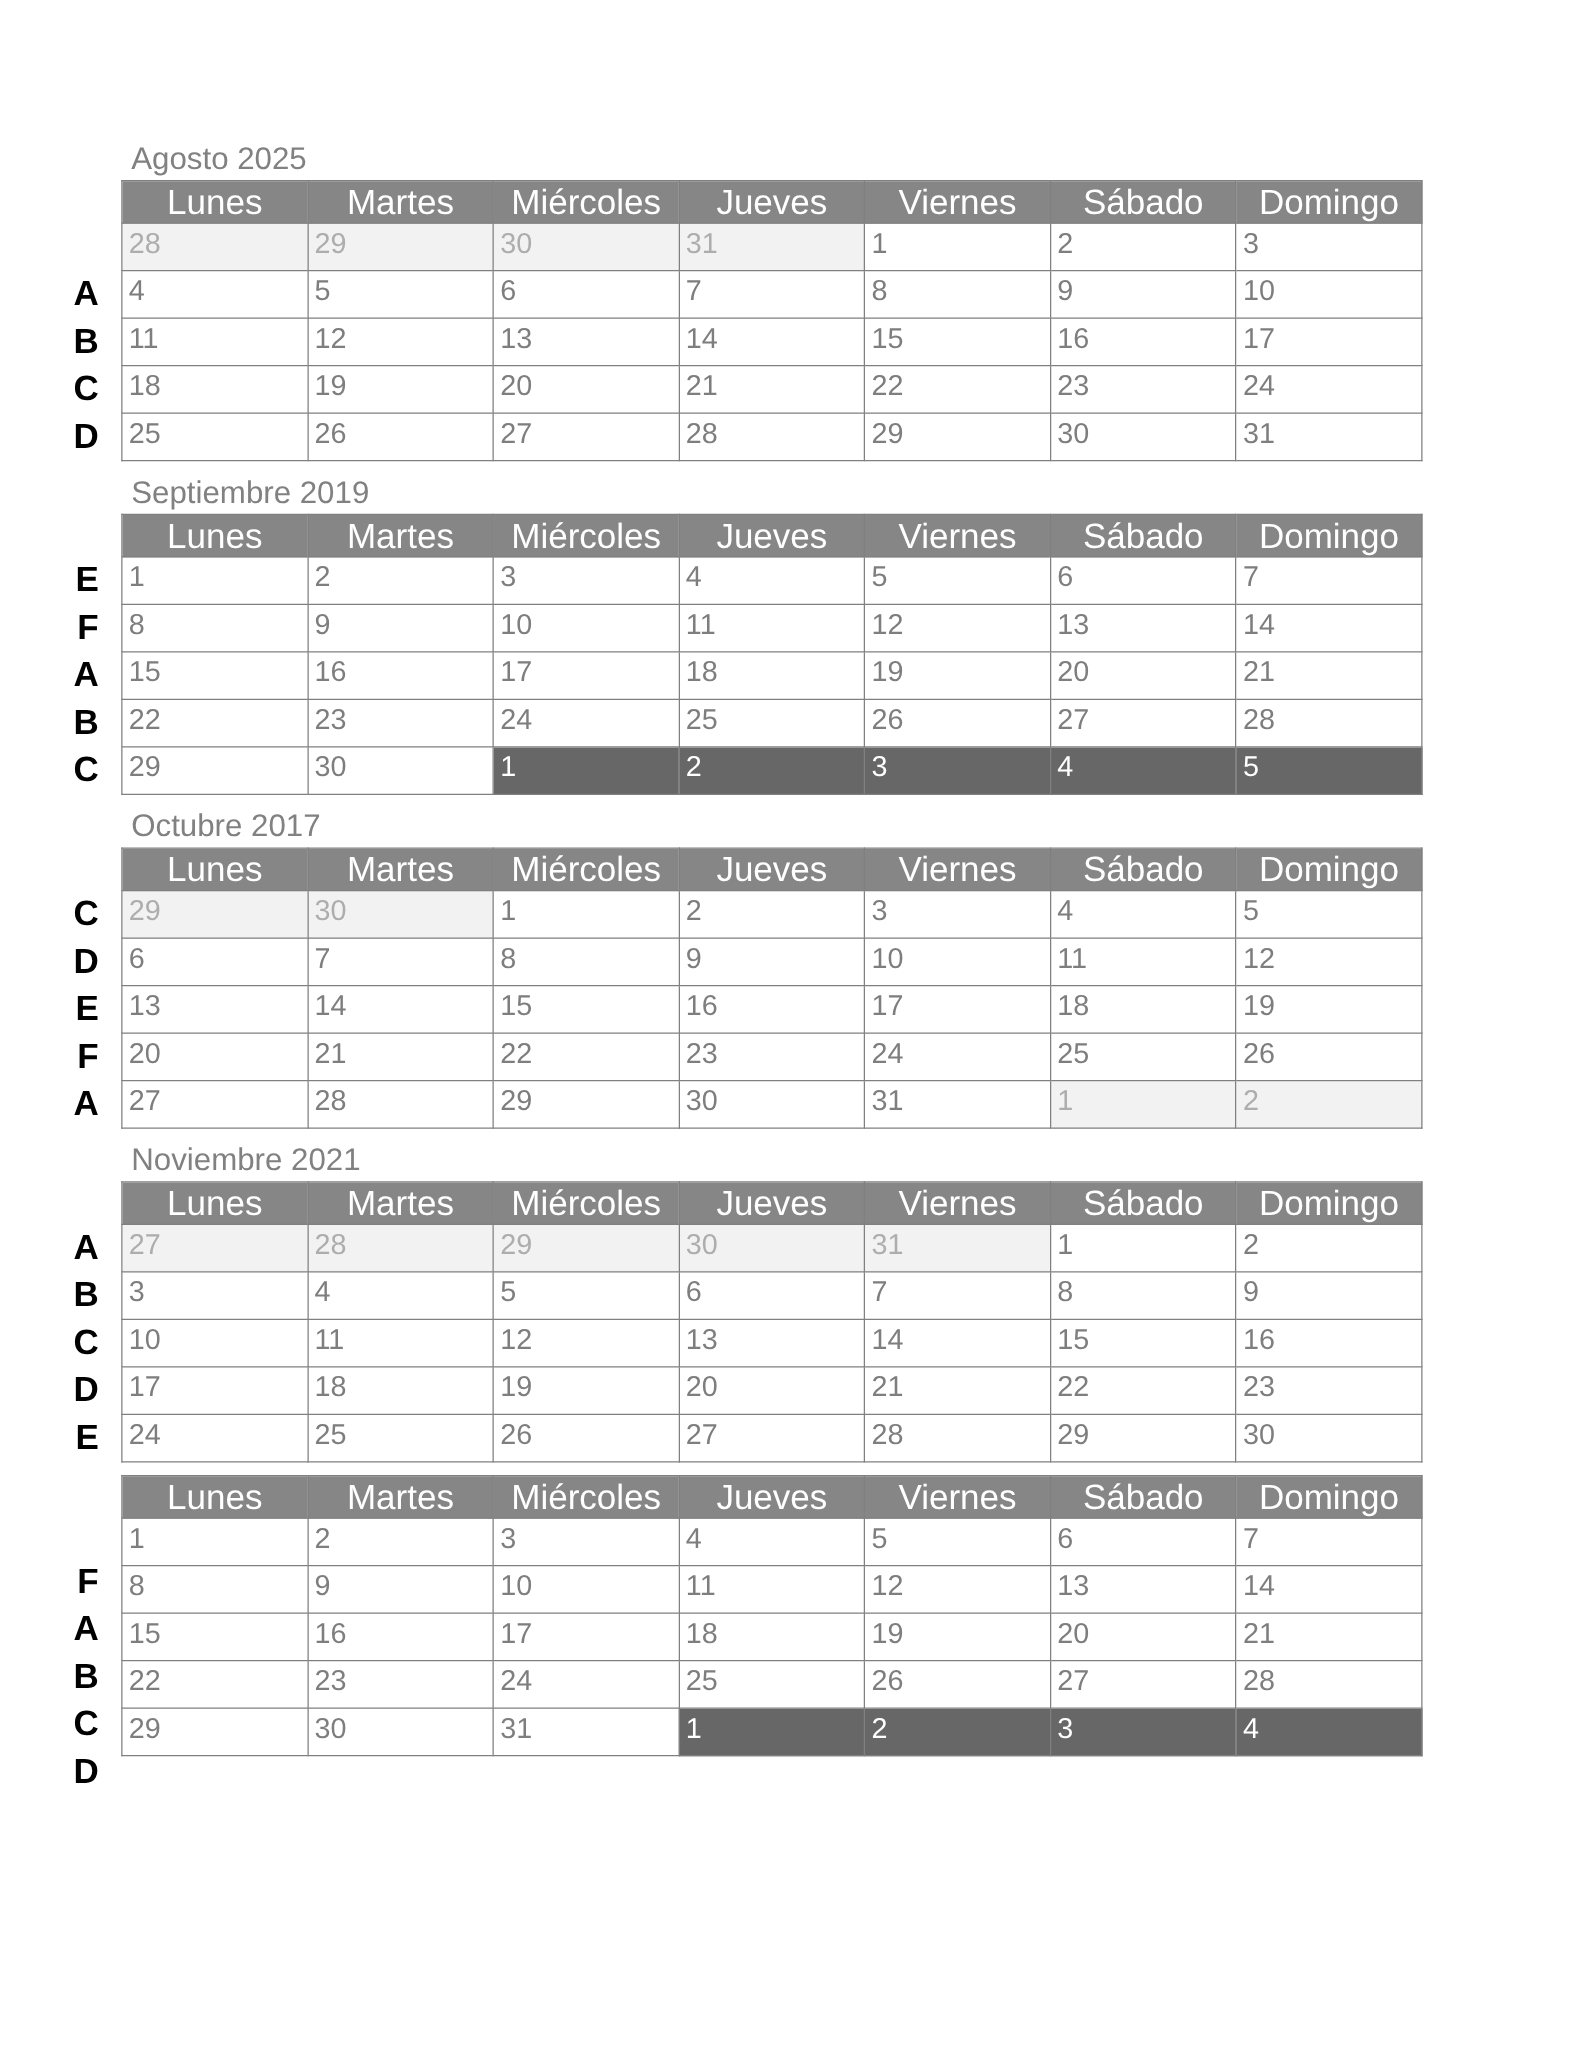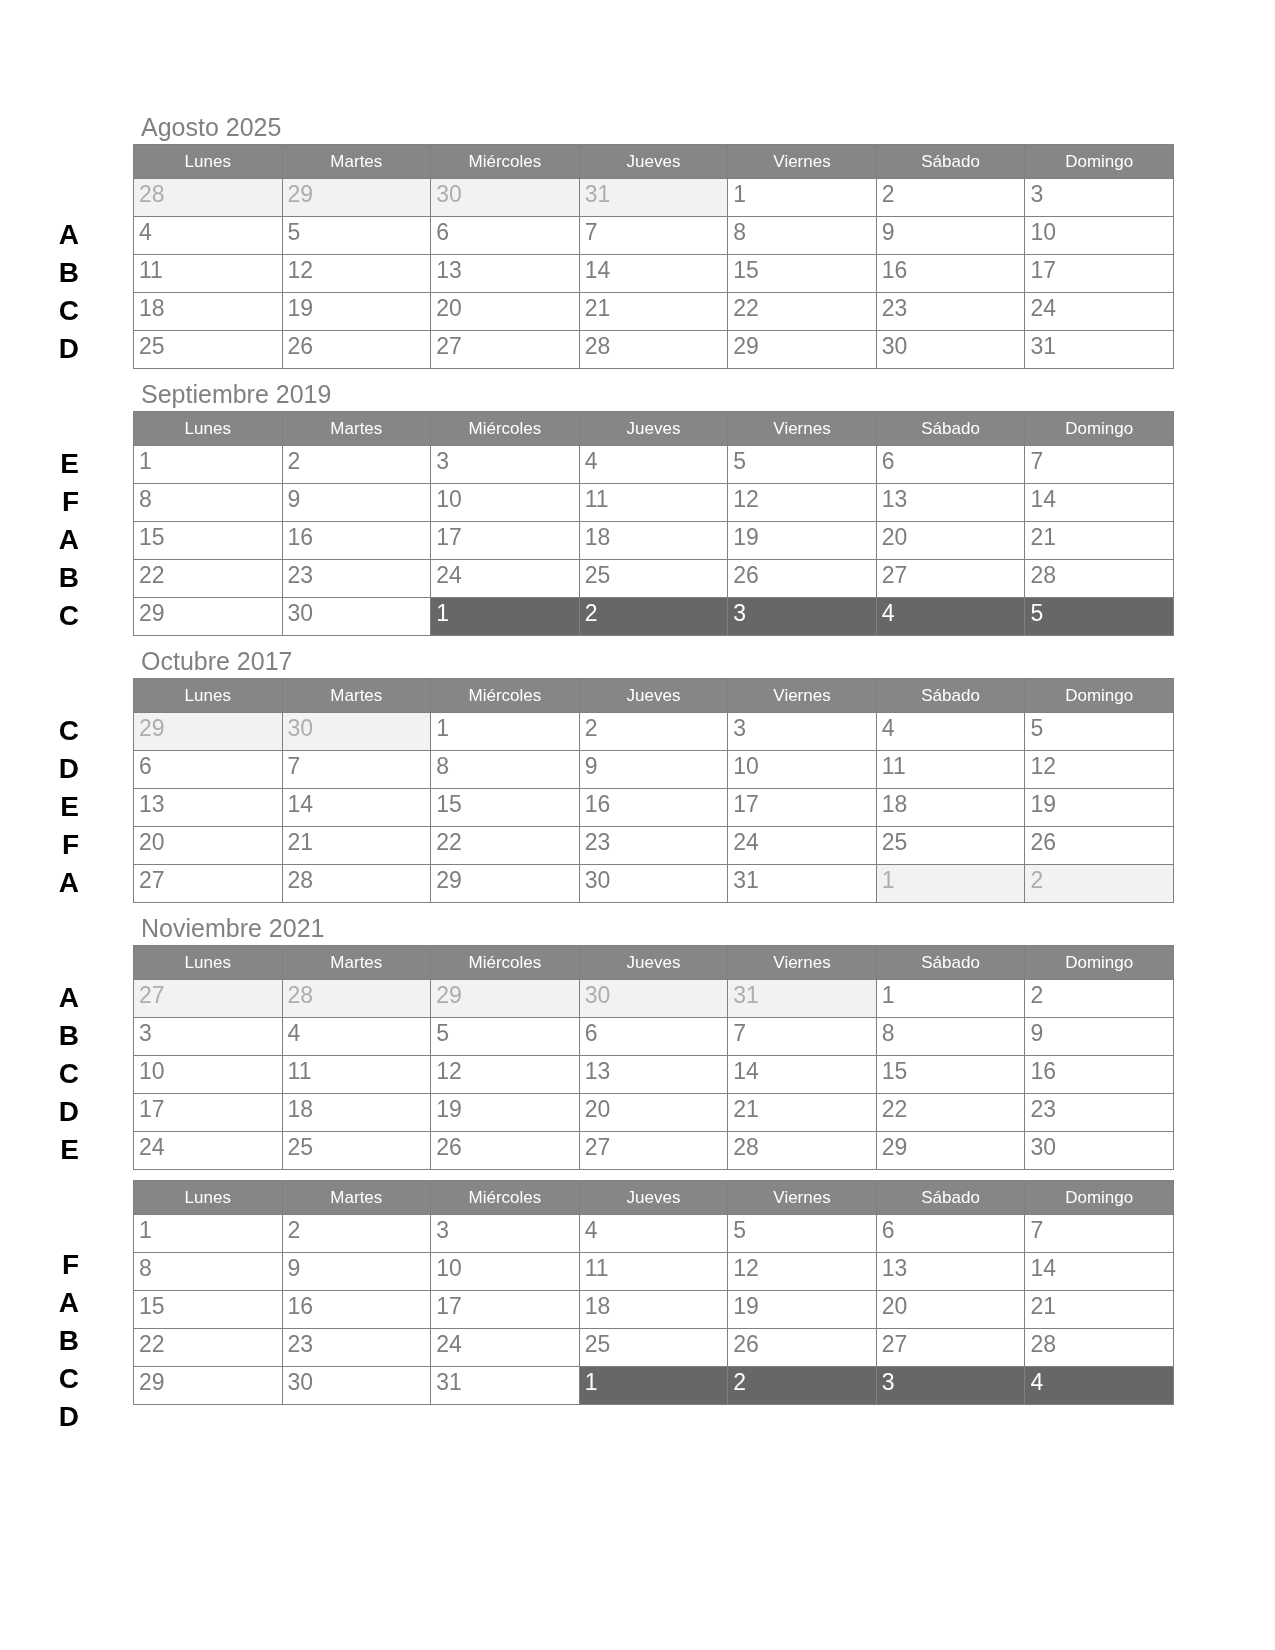--- a/index.html
+++ b/index.html
@@ -23,29 +23,29 @@
     overflow:hidden;
   }
   .page{padding-top:112px;}
   .month{display:flex;margin-bottom:10px;}
   .gutter{width:97px;flex:none;display:flex;flex-direction:column;}
   .gutter-spacer{height:66px;}
   .letter-slot{
     height:38px;display:flex;align-items:center;justify-content:flex-end;
     padding-right:18px;font-size:28px;font-weight:bold;color:var(--letter-text);
   }
-  .month-main{flex:none;margin-left:36px;}
+  .month-main{flex:none;}
   .month-title{
     height:32px;line-height:30px;font-size:25px;color:var(--title-text);
     padding-left:8px;white-space:nowrap;
   }
   table.cal{border-collapse:collapse;table-layout:fixed;width:1041px;}
   table.cal th{
     height:34px;background:var(--header-bg);color:var(--header-text);
-    font-weight:normal;font-size:17px;text-align:center;
+    font-weight:normal;font-size:28px;text-align:center;
     border:1px solid var(--border);
   }
   table.cal td{
     height:38px;border:1px solid var(--border);
     vertical-align:top;text-align:left;
     font-size:23px;line-height:31px;color:var(--date-text);
     padding:0 0 0 5px;background:#ffffff;
   }
   table.cal td.muted{background:var(--muted-bg);color:var(--muted-text);}
   table.cal td.dark{background:var(--dark-bg);color:var(--dark-text);}

